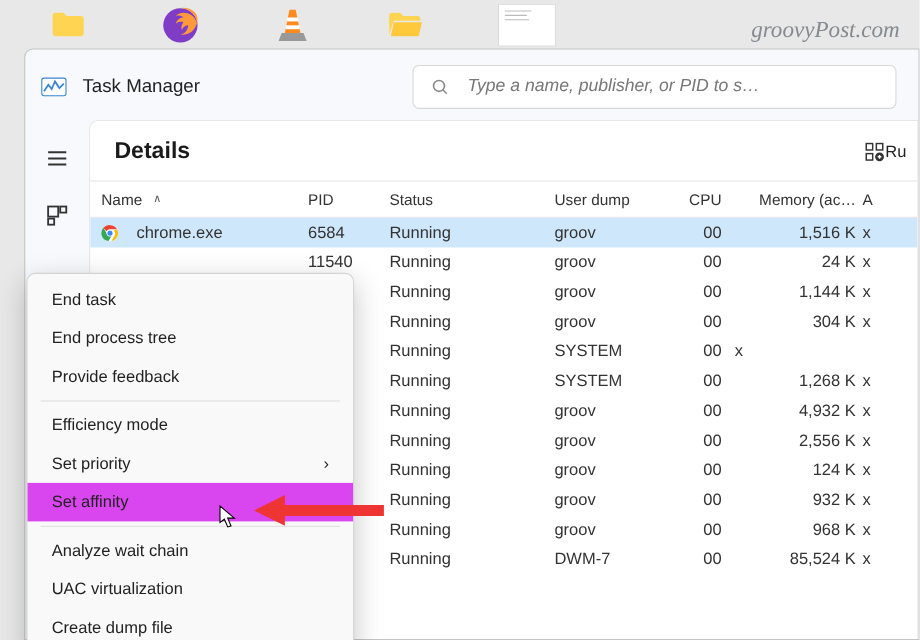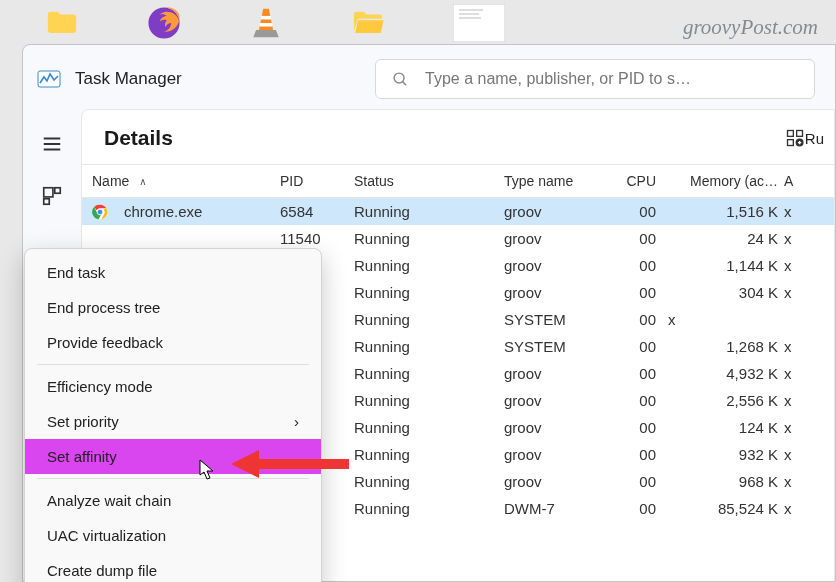--- a/index.html
+++ b/index.html
@@ -5,21 +5,21 @@
 * { margin: 0; padding: 0; box-sizing: border-box; }
 body { font-family: "Segoe UI", Arial, sans-serif; font-size: 14px; background: #e8e8e8; width: 836px; height: 582px; overflow: hidden; position: relative; }
 .taskbar { height: 45px; display: flex; align-items: center; gap: 68px; padding-left: 45px; position: relative; }
 .tb-icon { width: 34px; height: 34px; }
 .folder-ic { fill: #ffd452; }
 .watermark { position: absolute; right: 18px; top: 15px; color: #868a8e; font-size: 21px; font-style: italic; font-family: Georgia, serif; }
 .window { position: absolute; top: 44px; left: 22px; right: 0; bottom: 0; background: #f7f9fc; border: 1px solid #c4c4c4; border-radius: 8px 0 0 0; overflow: hidden; }
 .titlebar { display: flex; align-items: center; padding: 14px 20px 10px 14px; gap: 14px; }
 .app-icon { width: 24px; height: 24px; }
 .title { font-size: 17px; font-weight: 400; color: #222; margin-right: auto; }
-.searchbox { display: flex; align-items: center; background: #fff; border: 1px solid #d8d8d8; border-radius: 6px; padding: 10px 16px; width: 440px; color: #777; gap: 16px; font-size: 16px; }
+.searchbox { display: flex; align-items: center; background: #fff; border: 1px solid #d8d8d8; border-radius: 6px; padding: 10px 16px; width: 440px; color: #777; gap: 16px; font-size: 16px; font-style: italic; }
 .content { display: flex; height: calc(100% - 60px); }
 .navrail { width: 58px; display: flex; flex-direction: column; align-items: center; gap: 30px; padding-top: 24px; }
 .nav-btn { width: 22px; height: 22px; color: #333; }
 .main { flex: 1; background: #fff; border-radius: 8px 0 0 0; border: 1px solid #e7e7e7; overflow: hidden; display: flex; flex-direction: column; }
 .main-head { display: flex; align-items: center; justify-content: space-between; padding: 16px 10px 14px 22px; }
 .main-title { font-size: 21px; font-weight: 600; color: #1a1a1a; }
 .run-btn { display: flex; align-items: center; gap: 0; font-size: 15px; color: #222; }
 .thead { display: flex; border-top: 1px solid #e6e6e6; border-bottom: 1px solid #e6e6e6; background: #fff; padding: 8px 0; font-size: 14px; color: #333; }
 .col-name { width: 198px; padding-left: 10px; display: flex; align-items: center; gap: 10px; }
 .col-pid { width: 74px; }
@@ -117,21 +117,21 @@
         </div>
       </div>
 
       <div class="thead">
         <div class="col-name">
             <span>Name</span>
             <span class="sort-caret">∧</span>
           </div>
         <div class="col-pid">PID</div>
         <div class="col-status">Status</div>
-        <div class="col-user">Type name</div>
+        <div class="col-user">User dump</div>
         <div class="col-cpu">CPU</div>
         <div class="col-mem">Memory (ac…</div>
         <div class="col-arch">A</div>
       </div>
 
       <div class="rows" id="rows">
           <div class="row sel">
             <div class="col-name">
               <svg class="proc-icon" viewBox="0 0 24 24">
                 <circle cx="12" cy="12" r="11" fill="#fff"></circle>

